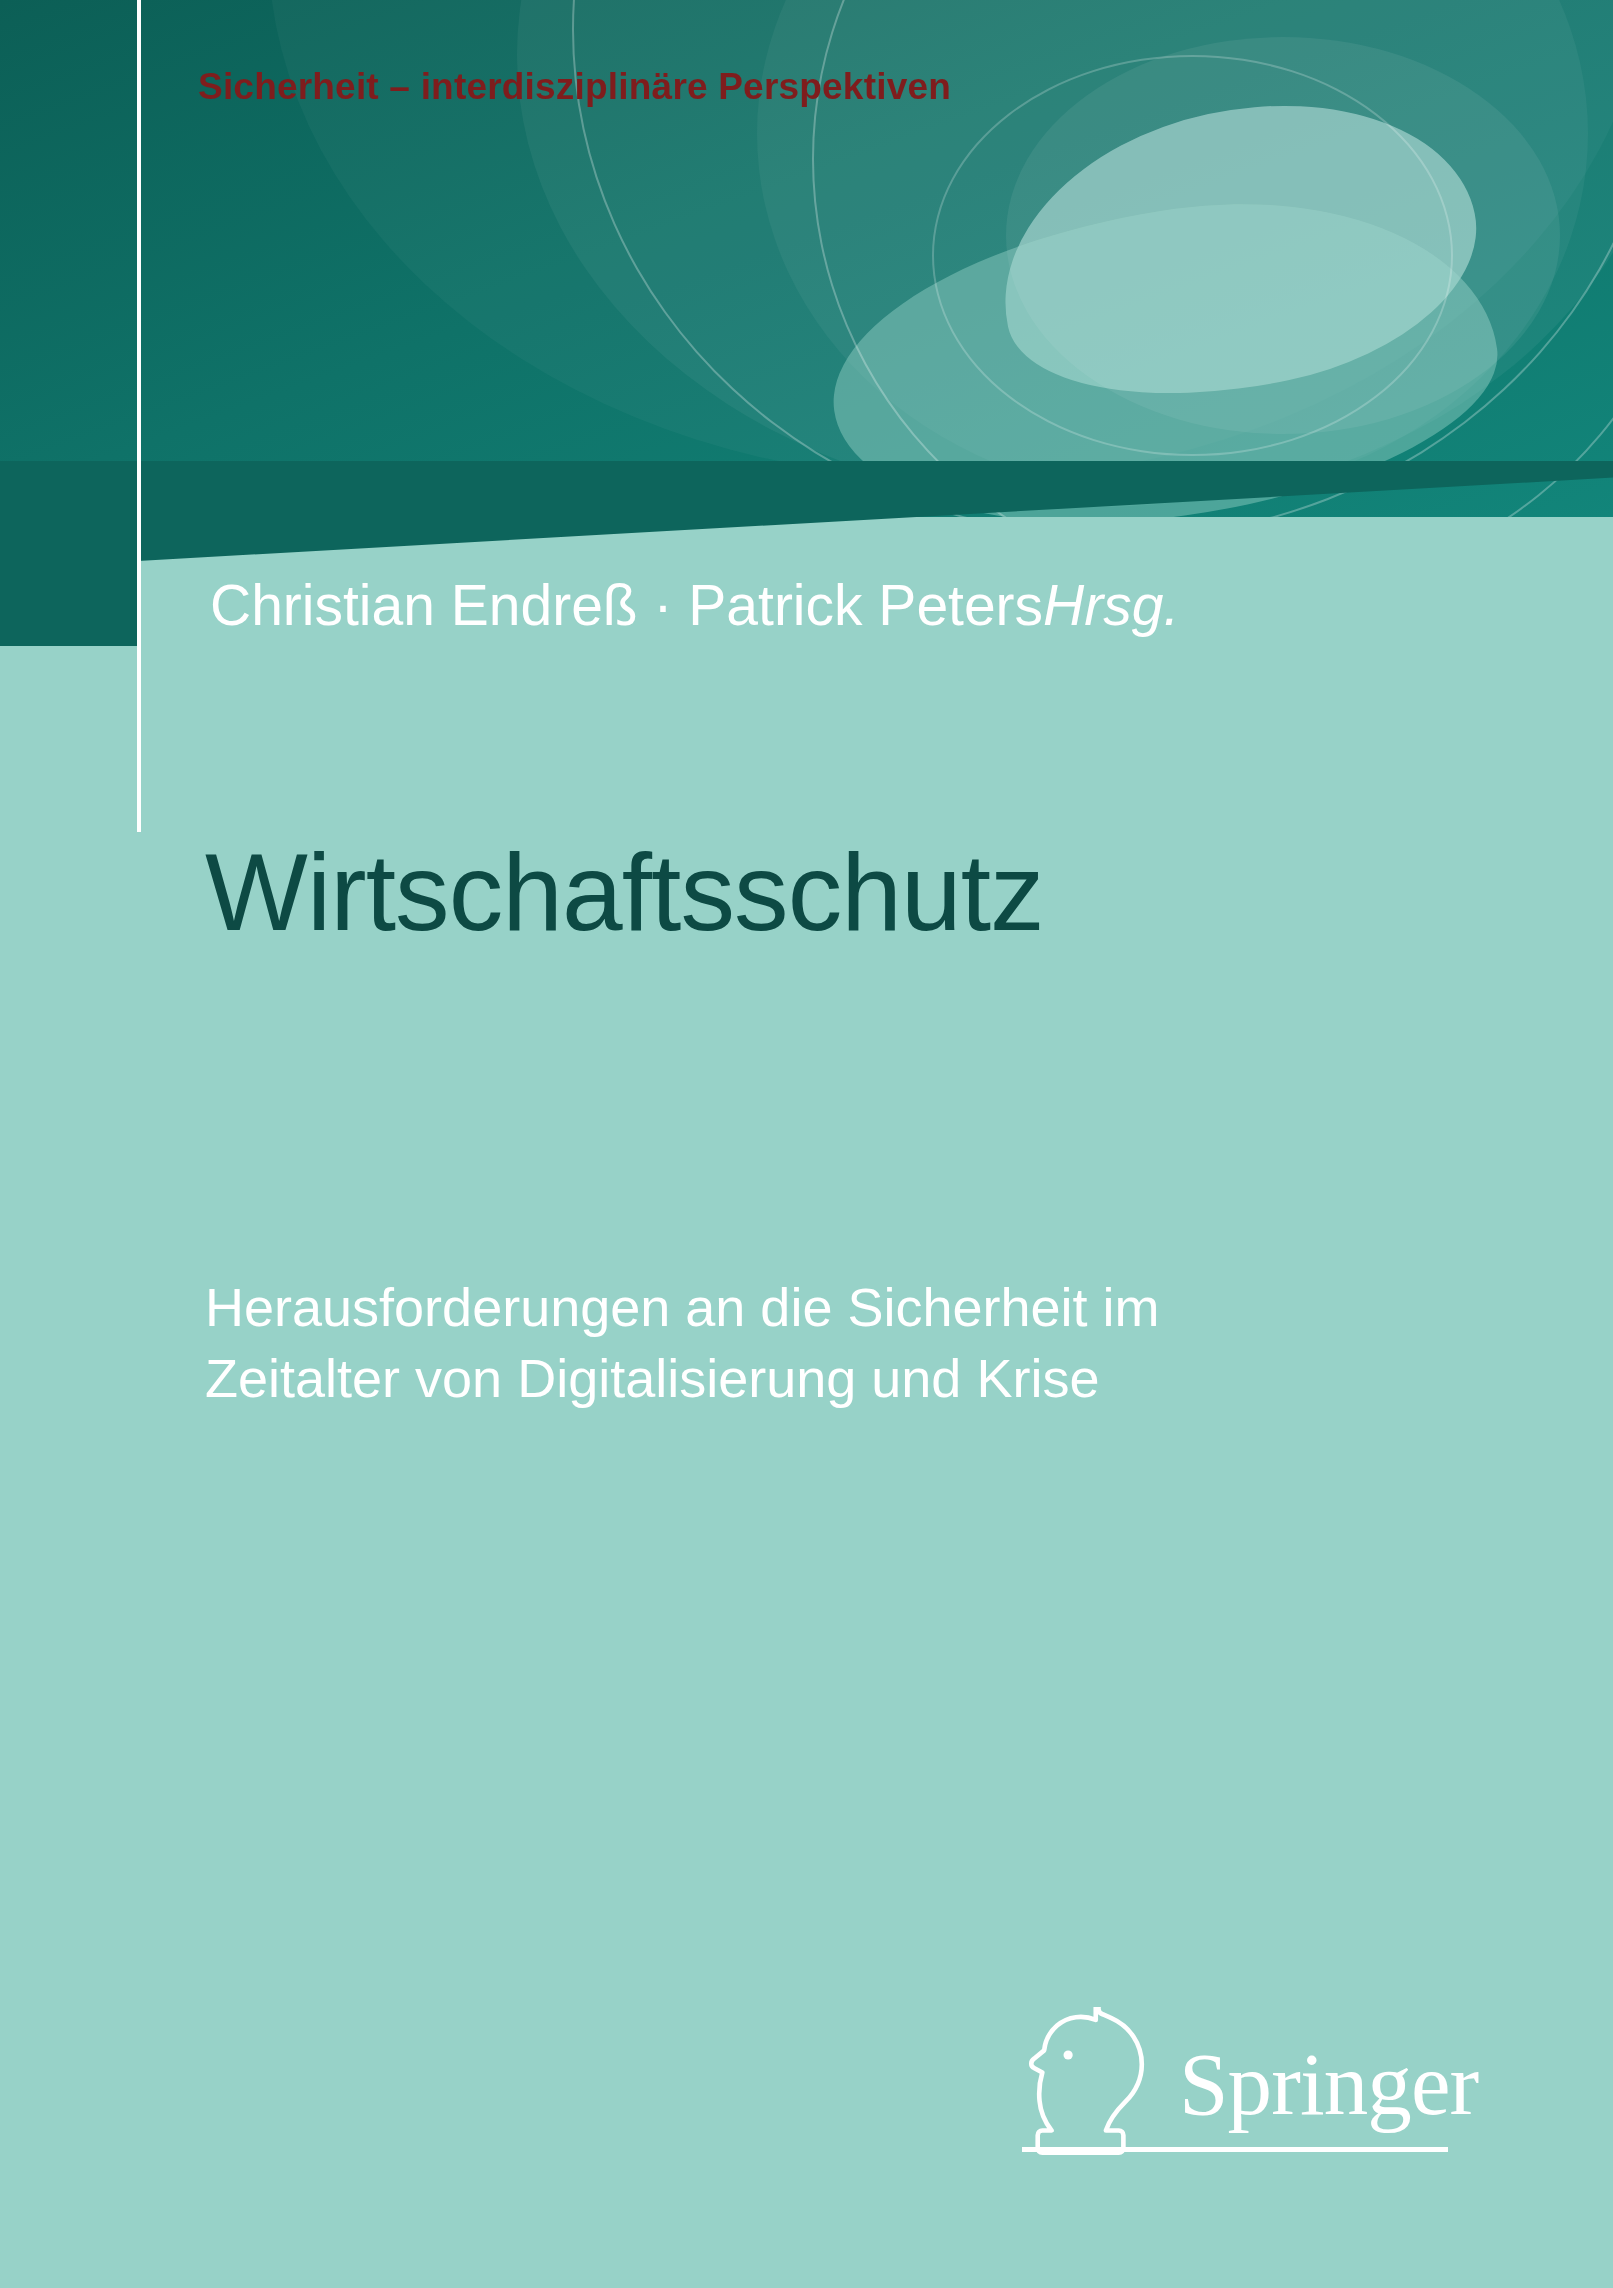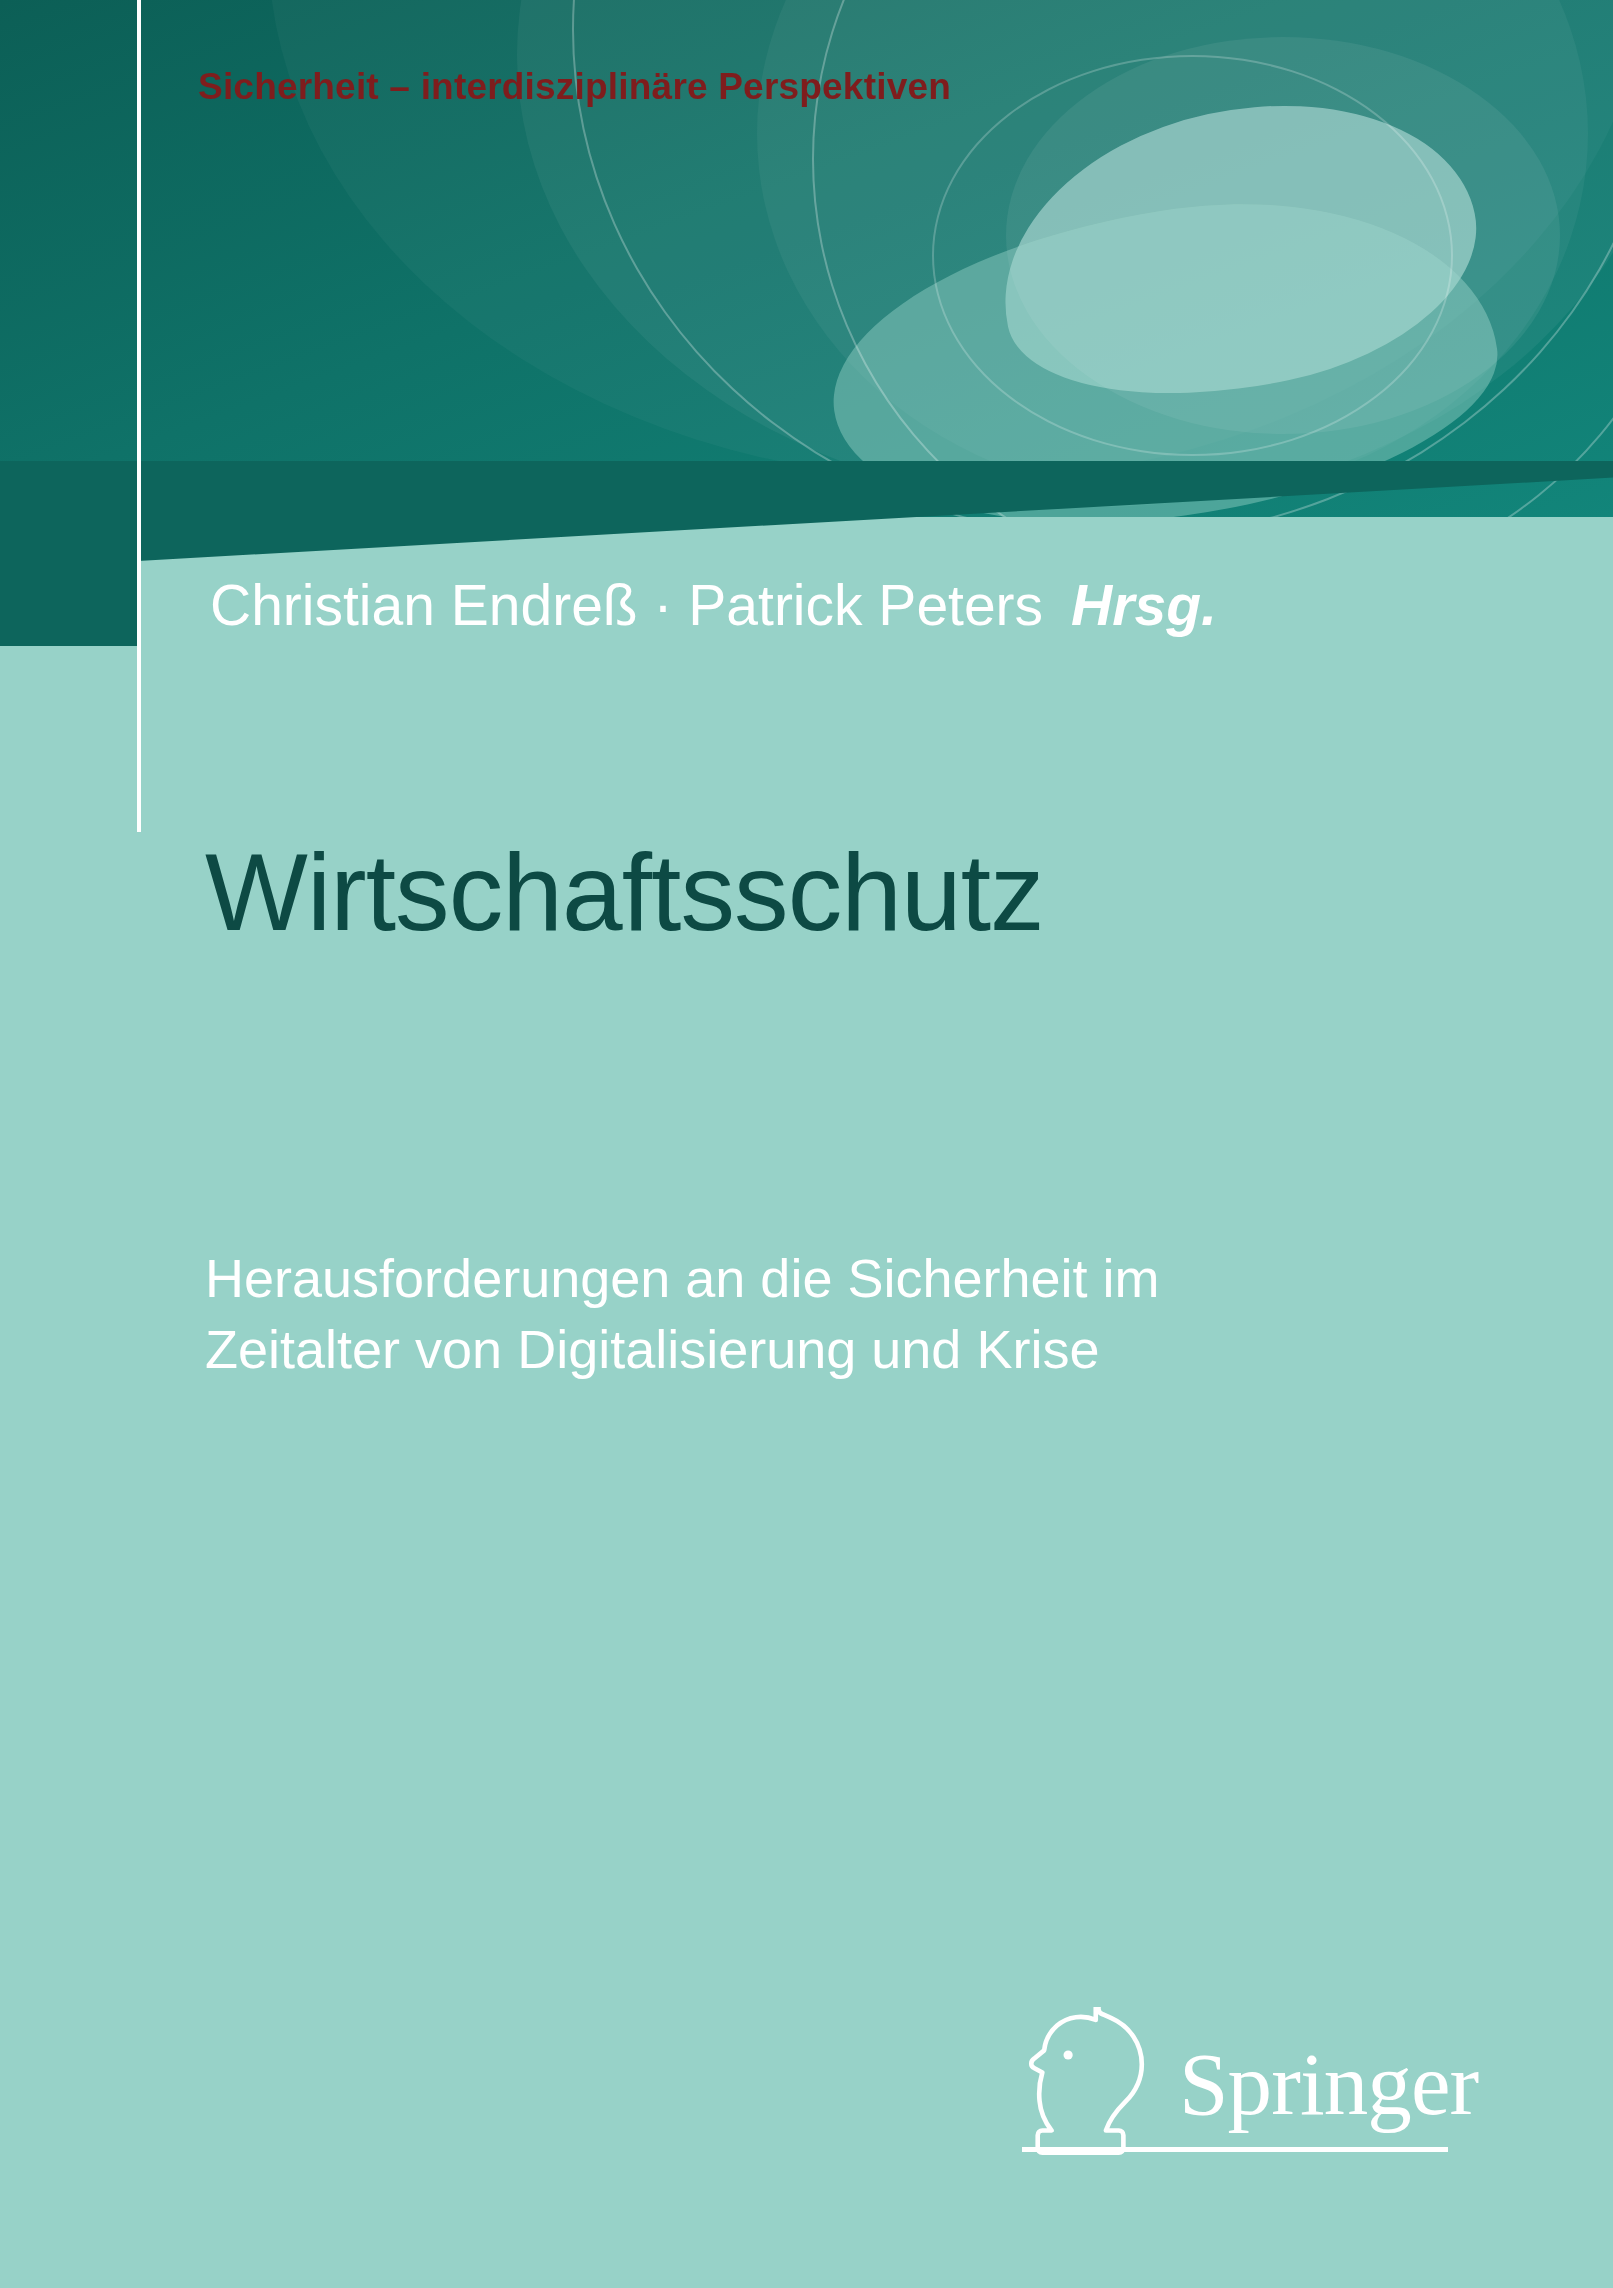--- a/index.html
+++ b/index.html
@@ -142,42 +142,41 @@
     left: 210px;
     top: 572px;
     width: 1274px;
     color: #ffffff;
     font-size: 57px;
     line-height: 1.16;
     font-weight: normal;
   }
   .editors .line2 .hrsg {
     font-style: italic;
-    font-weight: bold;
-    margin-left: 28px;
+    font-weight: normal;
   }
 
   
   .book-title {
     position: absolute;
     left: 205px;
     top: 831px;
     width: 1311px;
     color: #0d4a44;
     font-size: 109px;
     line-height: 1.12;
     font-weight: normal;
     letter-spacing: -0.9px;
   }
 
   
   .subtitle {
     position: absolute;
     left: 205px;
-    top: 1243px;
+    top: 1272px;
     width: 1255px;
     color: #ffffff;
     font-size: 54px;
     line-height: 1.32;
     font-weight: normal;
   }
 
   
   .springer {
     position: absolute;

